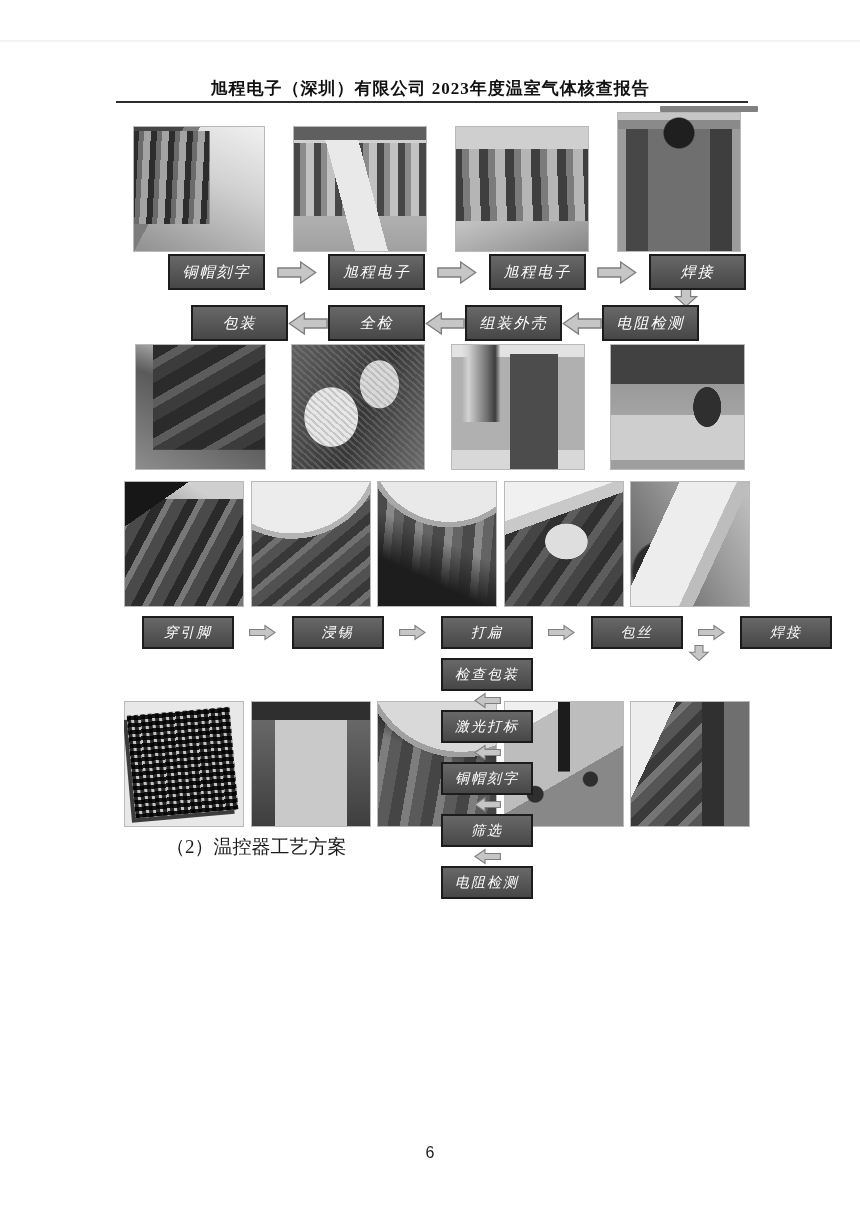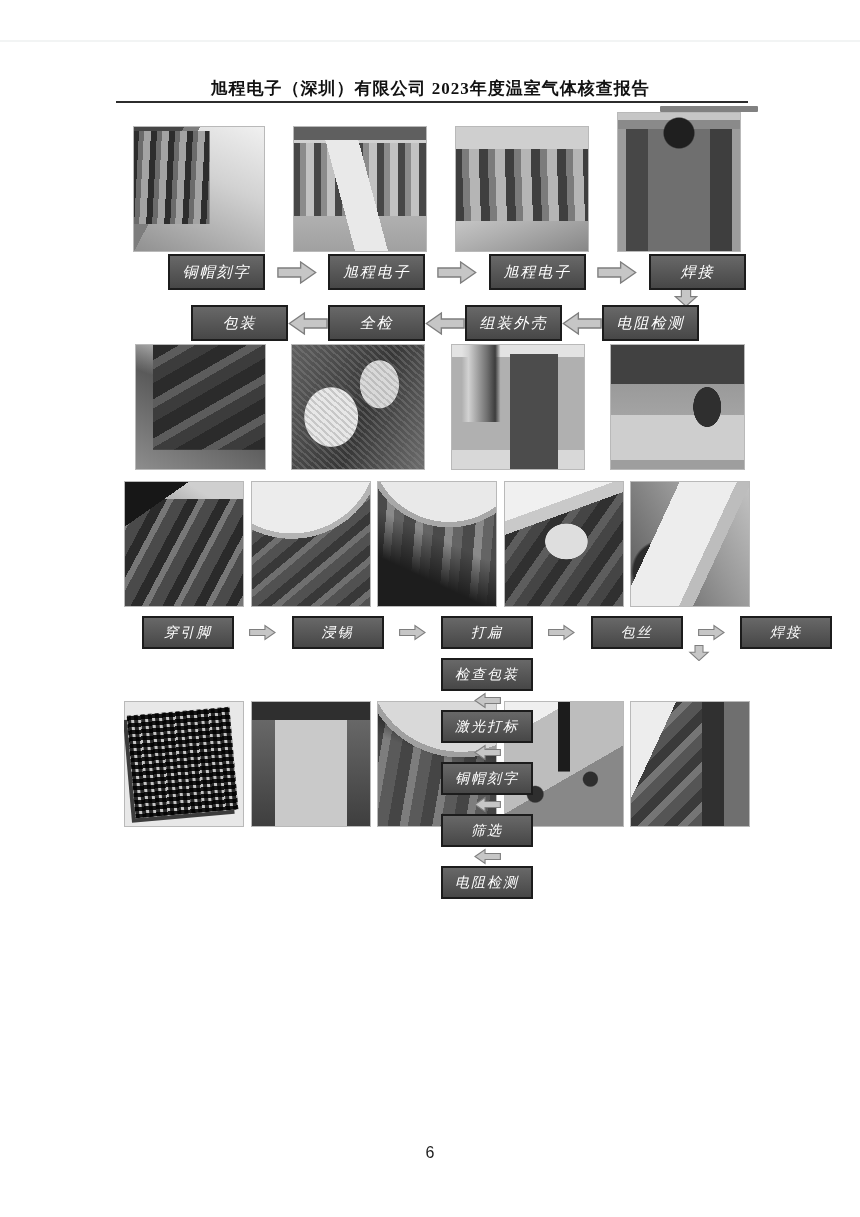--- a/index.html
+++ b/index.html
@@ -295,16 +295,17 @@
   <div class="strip strip-d">
     <div class="ph w120 ph-d1">
         <div class="tray"></div>
       </div>
     <div class="ph w120 ph-d2"></div>
     <div class="ph w120 ph-d3"></div>
     <div class="ph w120 ph-d4"></div>
     <div class="ph w120 ph-d5"></div>
   </div>
 
+  <div class="section-heading">（2）温控器工艺方案</div>
 
   <div class="page-number">6</div>
 
 </div>
 
 </body></html>

